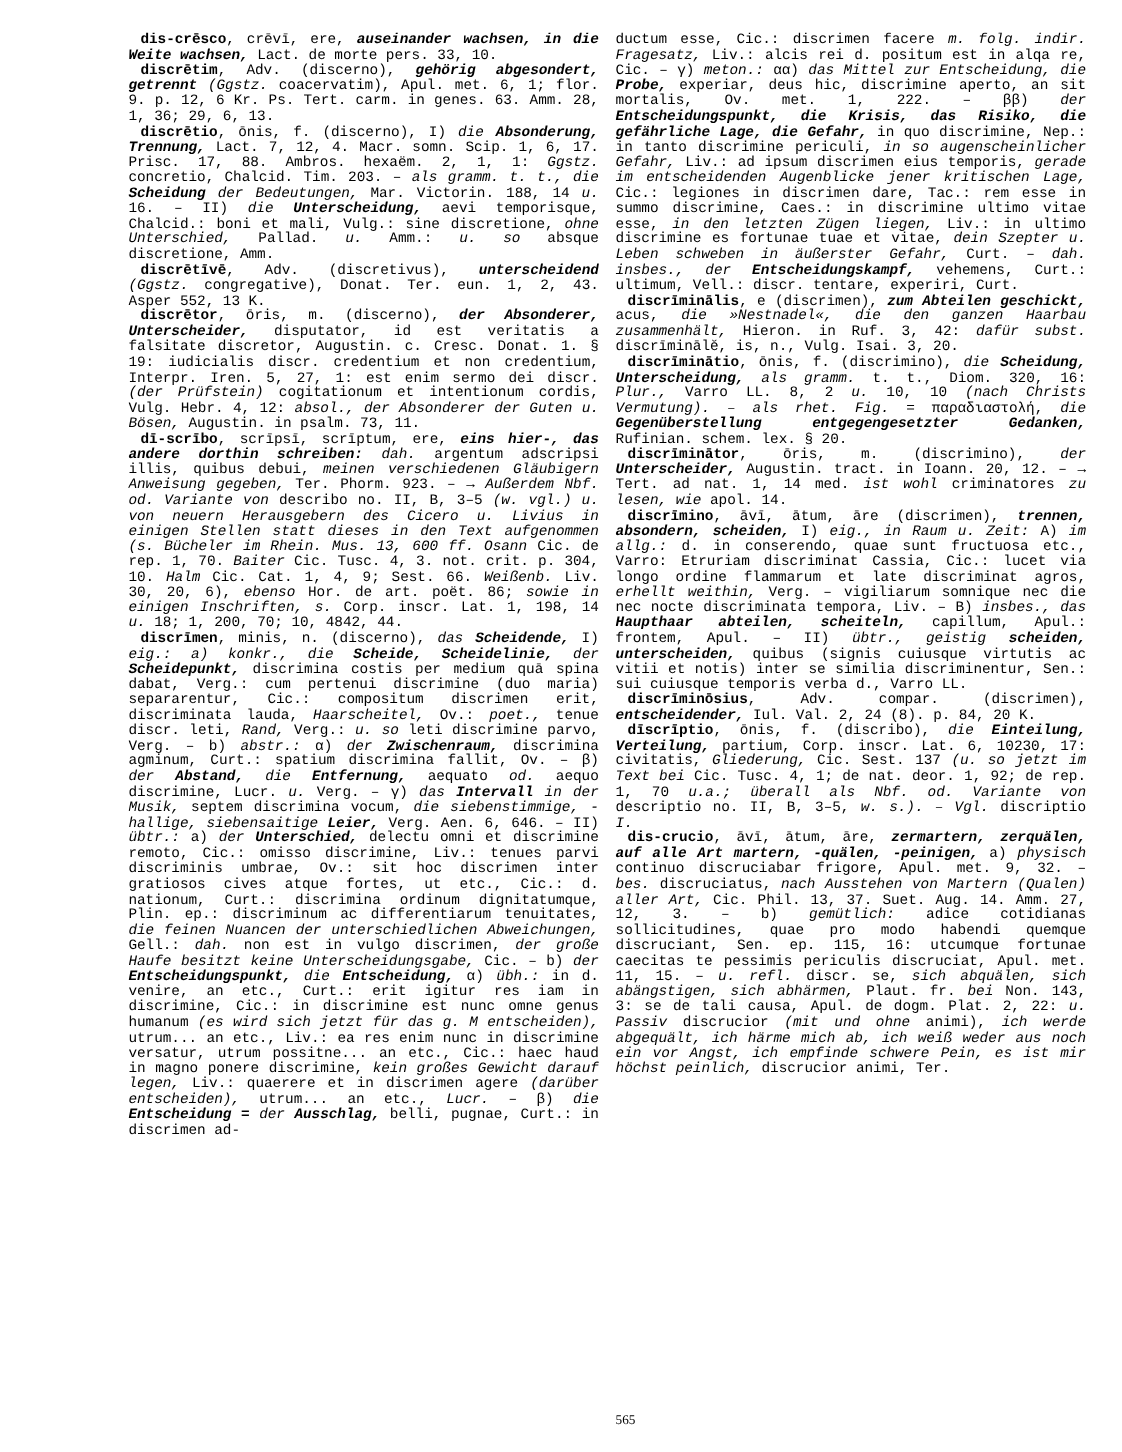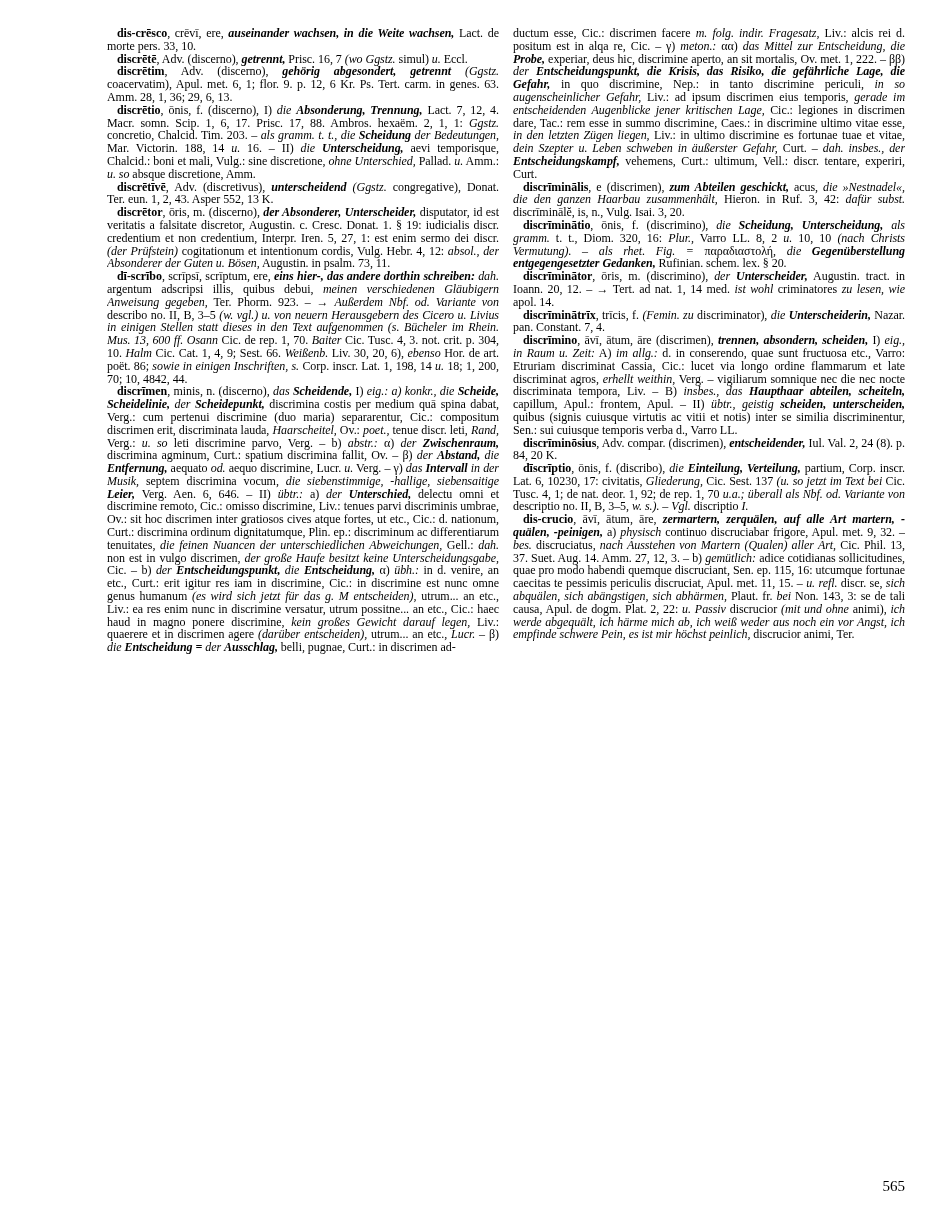--- a/index.html
+++ b/index.html
@@ -21,55 +21,52 @@
   }
   .col {
     width: 392px;
     height: 1142px;
     overflow: hidden;
     text-align: justify;
     font-size: 12px;
     line-height: 12.8px;
     letter-spacing: -0.05px;
   }
-  p.entry { margin: 0; padding: 0; text-indent: 10px; }
+  p.entry { margin: 0; padding: 0; text-indent: 10px; font-family: Liberation Mono, monospace; }
   p.entry.cont { text-indent: 0; }
   .b  { font-weight: 700; }
   .i  { font-style: italic; }
   .bi { font-weight: 700; font-style: italic; }
   .pagenum {
     position: absolute;
     left: 513px;
     top: 1178px;
     width: 392px;
-    text-align: right;
-    font-size: 15px;
+    font-size: 11px;
   }
 </style>
 </head>
 <body>
 
 <div class="page">
   <div class="textblock">
     <div class="col">
         <p class="entry"><span class="b">dis-crēsco</span><span>, crēvī, ere, </span><span class="bi">auseinander wachsen, in die Weite wachsen,</span><span> Lact. de morte pers. 33, 10.</span></p>
-        <p class="entry"><span class="b">discrētē</span><span>, Adv. (discerno), </span><span class="bi">getrennt,</span><span> Prisc. 16, 7 </span><span class="i">(wo Ggstz.</span><span> simul) </span><span class="i">u.</span><span> Eccl.</span></p>
         <p class="entry"><span class="b">discrētim</span><span>, Adv. (discerno), </span><span class="bi">gehörig abgesondert, getrennt</span><span> </span><span class="i">(Ggstz.</span><span> coacervatim), Apul. met. 6, 1; flor. 9. p. 12, 6 Kr. Ps. Tert. carm. in genes. 63. Amm. 28, 1, 36; 29, 6, 13.</span></p>
         <p class="entry"><span class="b">discrētio</span><span>, ōnis, f. (discerno), I) </span><span class="i">die </span><span class="bi">Absonderung, Trennung,</span><span> Lact. 7, 12, 4. Macr. somn. Scip. 1, 6, 17. Prisc. 17, 88. Ambros. hexaëm. 2, 1, 1: </span><span class="i">Ggstz.</span><span> concretio, Chalcid. Tim. 203. – </span><span class="i">als gramm. t. t., die </span><span class="bi">Scheidung</span><span class="i"> der Bedeutungen,</span><span> Mar. Victorin. 188, 14 </span><span class="i">u.</span><span> 16. – II) </span><span class="i">die </span><span class="bi">Unterscheidung,</span><span> aevi temporisque, Chalcid.: boni et mali, Vulg.: sine discretione, </span><span class="i">ohne Unterschied,</span><span> Pallad. </span><span class="i">u.</span><span> Amm.: </span><span class="i">u. so</span><span> absque discretione, Amm.</span></p>
         <p class="entry"><span class="b">discrētīvē</span><span>, Adv. (discretivus), </span><span class="bi">unterscheidend</span><span> </span><span class="i">(Ggstz.</span><span> congregative), Donat. Ter. eun. 1, 2, 43. Asper 552, 13 K.</span></p>
         <p class="entry"><span class="b">discrētor</span><span>, ōris, m. (discerno), </span><span class="bi">der Absonderer, Unterscheider,</span><span> disputator, id est veritatis a falsitate discretor, Augustin. c. Cresc. Donat. 1. § 19: iudicialis discr. credentium et non credentium, Interpr. Iren. 5, 27, 1: est enim sermo dei discr. </span><span class="i">(der Prüfstein)</span><span> cogitationum et intentionum cordis, Vulg. Hebr. 4, 12: </span><span class="i">absol., der Absonderer der Guten u. Bösen,</span><span> Augustin. in psalm. 73, 11.</span></p>
         <p class="entry"><span class="b">dī-scrībo</span><span>, scrīpsī, scrīptum, ere, </span><span class="bi">eins hier-, das andere dorthin schreiben: </span><span class="i">dah.</span><span> argentum adscripsi illis, quibus debui, </span><span class="i">meinen verschiedenen Gläubigern Anweisung gegeben,</span><span> Ter. Phorm. 923. – → </span><span class="i">Außerdem Nbf. od. Variante von</span><span> describo no. II, B, 3–5 </span><span class="i">(w. vgl.) u. von neuern Herausgebern des Cicero u. Livius in einigen Stellen statt dieses in den Text aufgenommen (s. Bücheler im Rhein. Mus. 13, 600 ff. Osann</span><span> Cic. de rep. 1, 70. </span><span class="i">Baiter</span><span> Cic. Tusc. 4, 3. not. crit. p. 304, 10. </span><span class="i">Halm</span><span> Cic. Cat. 1, 4, 9; Sest. 66. </span><span class="i">Weißenb.</span><span> Liv. 30, 20, 6), </span><span class="i">ebenso</span><span> Hor. de art. poët. 86; </span><span class="i">sowie in einigen Inschriften, s.</span><span> Corp. inscr. Lat. 1, 198, 14 </span><span class="i">u.</span><span> 18; 1, 200, 70; 10, 4842, 44.</span></p>
         <p class="entry"><span class="b">discrīmen</span><span>, minis, n. (discerno), </span><span class="i">das </span><span class="bi">Scheidende,</span><span> I) </span><span class="i">eig.: a) konkr., die </span><span class="bi">Scheide, Scheidelinie,</span><span class="i"> der </span><span class="bi">Scheidepunkt,</span><span> discrimina costis per medium quā spina dabat, Verg.: cum pertenui discrimine (duo maria) separarentur, Cic.: compositum discrimen erit, discriminata lauda, </span><span class="i">Haarscheitel,</span><span> Ov.: </span><span class="i">poet.,</span><span> tenue discr. leti, </span><span class="i">Rand,</span><span> Verg.: </span><span class="i">u. so</span><span> leti discrimine parvo, Verg. – b) </span><span class="i">abstr.:</span><span> α) </span><span class="i">der </span><span class="bi">Zwischenraum,</span><span> discrimina agminum, Curt.: spatium discrimina fallit, Ov. – β) </span><span class="i">der </span><span class="bi">Abstand,</span><span class="i"> die </span><span class="bi">Entfernung,</span><span> aequato </span><span class="i">od.</span><span> aequo discrimine, Lucr. </span><span class="i">u.</span><span> Verg. – γ) </span><span class="i">das </span><span class="bi">Intervall</span><span class="i"> in der Musik,</span><span> septem discrimina vocum, </span><span class="i">die siebenstimmige, -hallige, siebensaitige </span><span class="bi">Leier,</span><span> Verg. Aen. 6, 646. – II) </span><span class="i">übtr.:</span><span> a) </span><span class="i">der </span><span class="bi">Unterschied,</span><span> delectu omni et discrimine remoto, Cic.: omisso discrimine, Liv.: tenues parvi discriminis umbrae, Ov.: sit hoc discrimen inter gratiosos cives atque fortes, ut etc., Cic.: d. nationum, Curt.: discrimina ordinum dignitatumque, Plin. ep.: discriminum ac differentiarum tenuitates, </span><span class="i">die feinen Nuancen der unterschiedlichen Abweichungen,</span><span> Gell.: </span><span class="i">dah.</span><span> non est in vulgo discrimen, </span><span class="i">der große Haufe besitzt keine Unterscheidungsgabe,</span><span> Cic. – b) </span><span class="i">der </span><span class="bi">Entscheidungspunkt,</span><span class="i"> die </span><span class="bi">Entscheidung,</span><span> α) </span><span class="i">übh.:</span><span> in d. venire, an etc., Curt.: erit igitur res iam in discrimine, Cic.: in discrimine est nunc omne genus humanum </span><span class="i">(es wird sich jetzt für das g. M entscheiden),</span><span> utrum... an etc., Liv.: ea res enim nunc in discrimine versatur, utrum possitne... an etc., Cic.: haec haud in magno ponere discrimine, </span><span class="i">kein großes Gewicht darauf legen,</span><span> Liv.: quaerere et in discrimen agere </span><span class="i">(darüber entscheiden),</span><span> utrum... an etc., </span><span class="i">Lucr.</span><span> – β) </span><span class="i">die </span><span class="bi">Entscheidung = </span><span class="i">der </span><span class="bi">Ausschlag,</span><span> belli, pugnae, Curt.: in discrimen ad-</span></p>
       </div>
     <div class="col">
         <p class="entry cont"><span>ductum esse, Cic.: discrimen facere </span><span class="i">m. folg. indir. Fragesatz,</span><span> Liv.: alcis rei d. positum est in alqa re, Cic. – γ) </span><span class="i">meton.:</span><span> αα) </span><span class="i">das Mittel zur Entscheidung, die </span><span class="bi">Probe,</span><span> experiar, deus hic, discrimine aperto, an sit mortalis, Ov. met. 1, 222. – ββ) </span><span class="i">der </span><span class="bi">Entscheidungspunkt, die Krisis, das Risiko, die gefährliche Lage, die Gefahr,</span><span> in quo discrimine, Nep.: in tanto discrimine periculi, </span><span class="i">in so augenscheinlicher Gefahr,</span><span> Liv.: ad ipsum discrimen eius temporis, </span><span class="i">gerade im entscheidenden Augenblicke jener kritischen Lage,</span><span> Cic.: legiones in discrimen dare, Tac.: rem esse in summo discrimine, Caes.: in discrimine ultimo vitae esse, </span><span class="i">in den letzten Zügen liegen,</span><span> Liv.: in ultimo discrimine es fortunae tuae et vitae, </span><span class="i">dein Szepter u. Leben schweben in äußerster Gefahr,</span><span> Curt. – </span><span class="i">dah. insbes., der </span><span class="bi">Entscheidungskampf,</span><span> vehemens, Curt.: ultimum, Vell.: discr. tentare, experiri, Curt.</span></p>
         <p class="entry"><span class="b">discrīminālis</span><span>, e (discrimen), </span><span class="bi">zum Abteilen geschickt,</span><span> acus, </span><span class="i">die »Nestnadel«, die den ganzen Haarbau zusammenhält,</span><span> Hieron. in Ruf. 3, 42: </span><span class="i">dafür subst.</span><span> discrīminālĕ, is, n., Vulg. Isai. 3, 20.</span></p>
         <p class="entry"><span class="b">discrīminātio</span><span>, ōnis, f. (discrimino), </span><span class="i">die </span><span class="bi">Scheidung, Unterscheidung,</span><span class="i"> als gramm.</span><span> t. t., Diom. 320, 16: </span><span class="i">Plur.,</span><span> Varro LL. 8, 2 </span><span class="i">u.</span><span> 10, 10 </span><span class="i">(nach Christs Vermutung). – als rhet. Fig. =</span><span> παραδιαστολή, </span><span class="i">die </span><span class="bi">Gegenüberstellung entgegengesetzter Gedanken,</span><span> Rufinian. schem. lex. § 20.</span></p>
         <p class="entry"><span class="b">discrīminātor</span><span>, ōris, m. (discrimino), </span><span class="i">der </span><span class="bi">Unterscheider,</span><span> Augustin. tract. in Ioann. 20, 12. – → Tert. ad nat. 1, 14 med. </span><span class="i">ist wohl</span><span> criminatores </span><span class="i">zu lesen, wie</span><span> apol. 14.</span></p>
-        <p class="entry"><span class="b">discrīminātrīx</span><span>, trīcis, f. </span><span class="i">(Femin. zu</span><span> discriminator), </span><span class="i">die </span><span class="bi">Unterscheiderin,</span><span> Nazar. pan. Constant. 7, 4.</span></p>
         <p class="entry"><span class="b">discrīmino</span><span>, āvī, ātum, āre (discrimen), </span><span class="bi">trennen, absondern, scheiden,</span><span> I) </span><span class="i">eig., in Raum u. Zeit:</span><span> A) </span><span class="i">im allg.:</span><span> d. in conserendo, quae sunt fructuosa etc., Varro: Etruriam discriminat Cassia, Cic.: lucet via longo ordine flammarum et late discriminat agros, </span><span class="i">erhellt weithin,</span><span> Verg. – vigiliarum somnique nec die nec nocte discriminata tempora, Liv. – B) </span><span class="i">insbes., das </span><span class="bi">Haupthaar abteilen, scheiteln,</span><span> capillum, Apul.: frontem, Apul. – II) </span><span class="i">übtr.,</span><span class="i"> geistig </span><span class="bi">scheiden, unterscheiden,</span><span> quibus (signis cuiusque virtutis ac vitii et notis) inter se similia discriminentur, Sen.: sui cuiusque temporis verba d., Varro LL.</span></p>
         <p class="entry"><span class="b">discrīminōsius</span><span>, Adv. compar. (discrimen), </span><span class="bi">entscheidender,</span><span> Iul. Val. 2, 24 (8). p. 84, 20 K.</span></p>
         <p class="entry"><span class="b">dīscrīptio</span><span>, ōnis, f. (discribo), </span><span class="i">die </span><span class="bi">Einteilung, Verteilung,</span><span> partium, Corp. inscr. Lat. 6, 10230, 17: civitatis, </span><span class="i">Gliederung,</span><span> Cic. Sest. 137 </span><span class="i">(u. so jetzt im Text bei</span><span> Cic. Tusc. 4, 1; de nat. deor. 1, 92; de rep. 1, 70 </span><span class="i">u.a.; überall als Nbf. od. Variante von</span><span> descriptio no. II, B, 3–5, </span><span class="i">w. s.). – Vgl.</span><span> discriptio </span><span class="i">I.</span></p>
         <p class="entry"><span class="b">dis-crucio</span><span>, āvī, ātum, āre, </span><span class="bi">zermartern, zerquälen, auf alle Art martern, -quälen, -peinigen,</span><span> a) </span><span class="i">physisch</span><span> continuo discruciabar frigore, Apul. met. 9, 32. – </span><span class="i">bes.</span><span> discruciatus, </span><span class="i">nach Ausstehen von Martern (Qualen) aller Art,</span><span> Cic. Phil. 13, 37. Suet. Aug. 14. Amm. 27, 12, 3. – b) </span><span class="i">gemütlich:</span><span> adice cotidianas sollicitudines, quae pro modo habendi quemque discruciant, Sen. ep. 115, 16: utcumque fortunae caecitas te pessimis periculis discruciat, Apul. met. 11, 15. – </span><span class="i">u. refl.</span><span> discr. se, </span><span class="i">sich abquälen, sich abängstigen, sich abhärmen,</span><span> Plaut. fr. </span><span class="i">bei</span><span> Non. 143, 3: se de tali causa, Apul. de dogm. Plat. 2, 22: </span><span class="i">u. Passiv</span><span> discrucior </span><span class="i">(mit und ohne</span><span> animi), </span><span class="i">ich werde abgequält, ich härme mich ab, ich weiß weder aus noch ein vor Angst, ich empfinde schwere Pein, es ist mir höchst peinlich,</span><span> discrucior animi, Ter.</span></p>
       </div>
   </div>
   <div class="pagenum">565</div>
 </div>
 
 </body></html>

